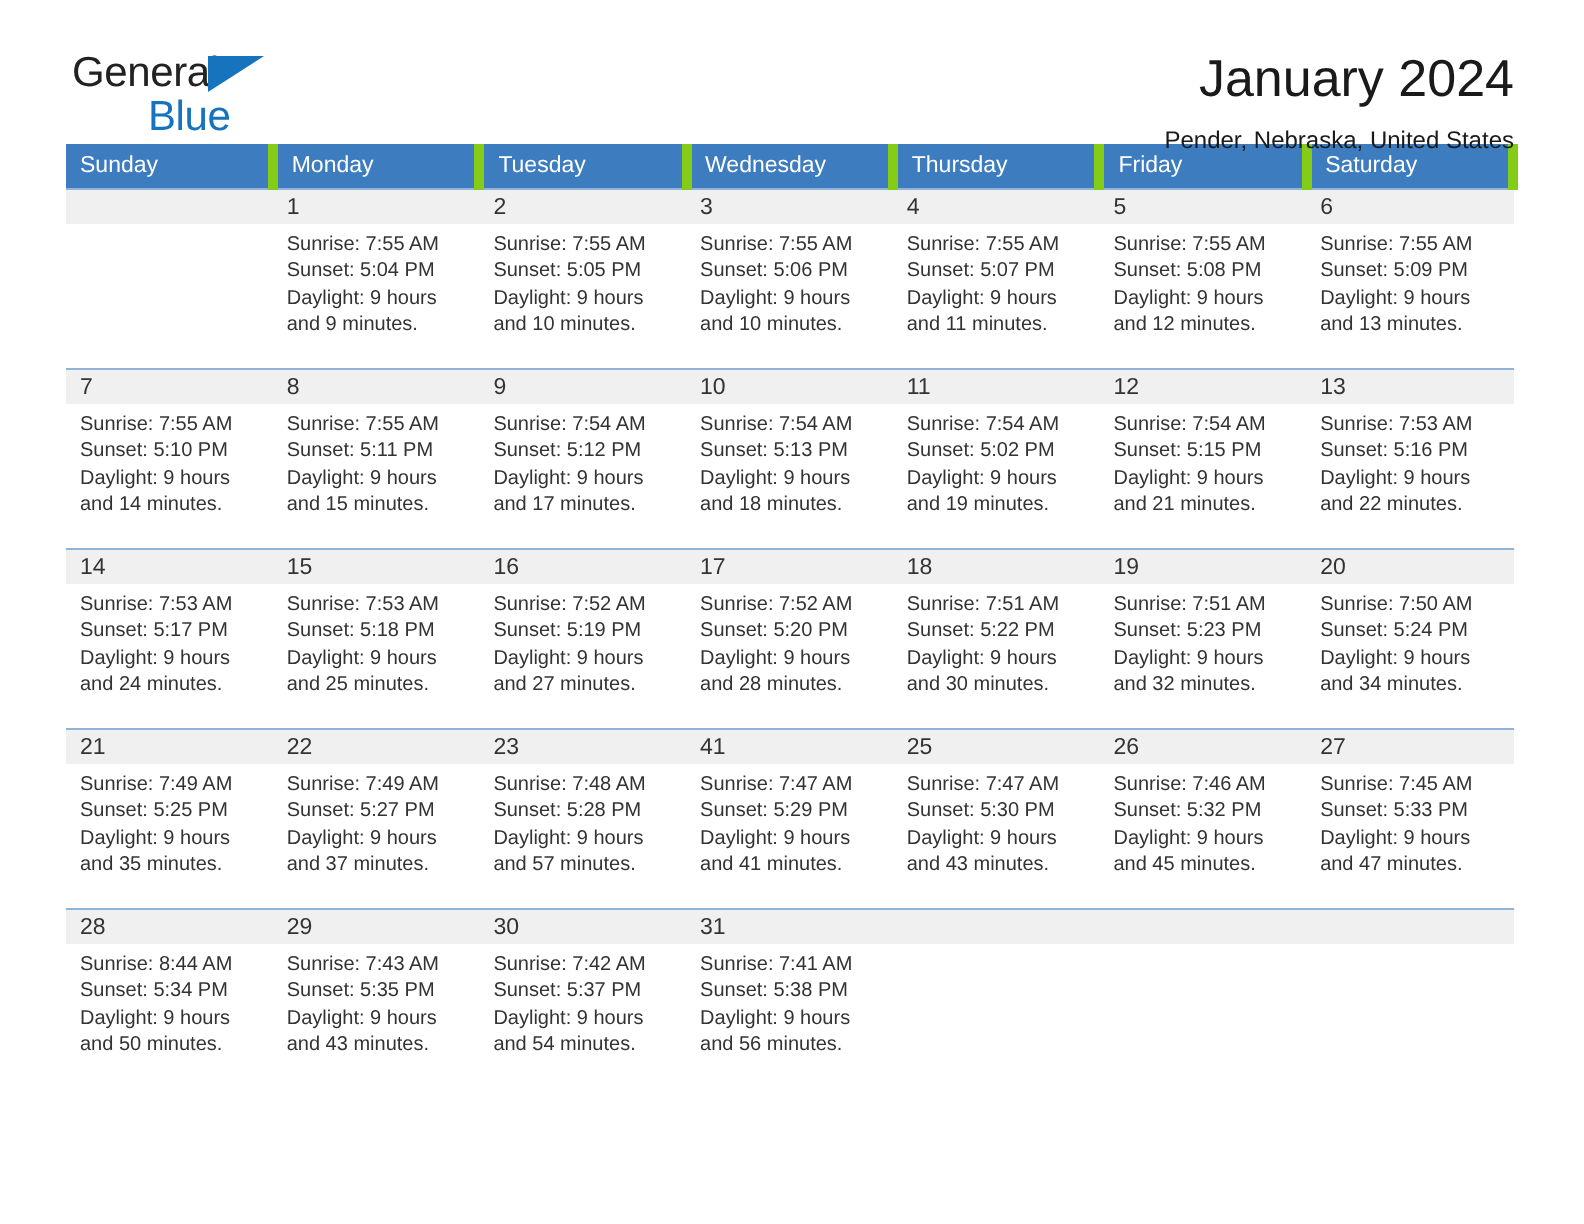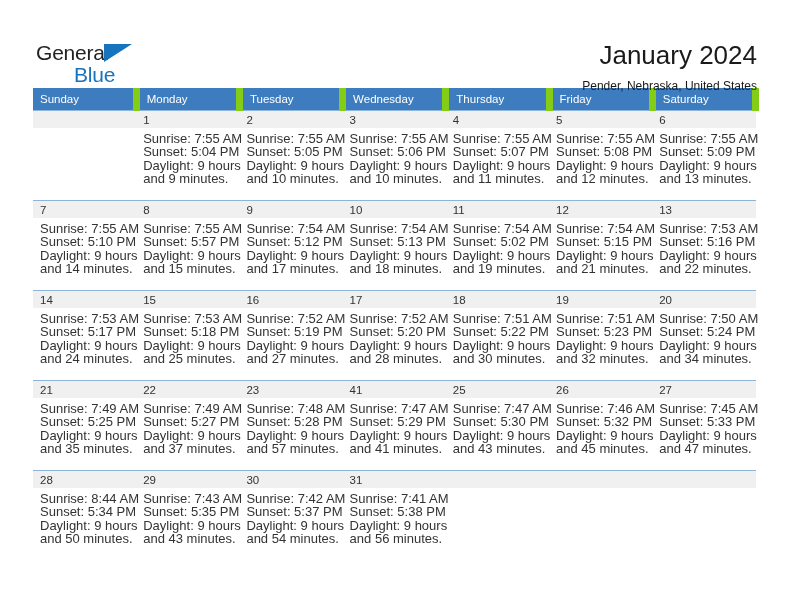--- a/index.html
+++ b/index.html
@@ -5,21 +5,21 @@
   * { box-sizing: border-box; margin: 0; padding: 0; }
   html, body {
     width: 792px; height: 612px;
     background: #ffffff;
     font-family: "Liberation Sans", sans-serif;
     -webkit-font-smoothing: antialiased;
   }
   .page {
     position: relative;
     width: 792px; height: 612px;
-    padding: 16px 33px;
+    padding: 0 33px;
   }
 
   
   .topbar {
     position: relative;
     height: 72px;
     padding-top: 22px;
   }
   .logo {
     position: absolute;
@@ -73,21 +73,21 @@
     table-layout: fixed;
   }
   .calendar th {
     background: #3c7cbf;
     color: #ffffff;
     font-weight: normal;
     font-size: 11.5px;
     text-align: left;
     padding: 5px 0 5px 7px;
     height: 21px;
-    border-right: 7px solid #84cc16;
+    border-right: 5px solid #84cc16;
   }
   .week-row > td {
     vertical-align: top;
     padding: 0;
     border-top: 1px solid #8fb4da;
     height: 89px;
   }
   .cell-inner {
     height: 89px;
     display: block;
@@ -96,21 +96,21 @@
     background: #f0f0f0;
     height: 17px;
     padding: 1px 0 0 7px;
     font-size: 11.5px;
     color: #333333;
     line-height: 16px;
   }
   .cell-blank .date-band { background: #f0f0f0; }
   .cell-body {
     padding: 4px 6px 0 7px;
-    font-size: 13px;
+    font-size: 10px;
     color: #333333;
     line-height: 13.4px;
   }
   .cell-body div { white-space: nowrap; }
 </style>
 </head>
 <body>
 
 <div class="page">
 
@@ -231,21 +231,21 @@
                 <div>Daylight: 9 hours</div>
                 <div>and 14 minutes.</div>
               </div>
             </div>
           </td>
           <td>
             <div class="cell-inner">
               <div class="date-band">8</div>
               <div class="cell-body">
                 <div>Sunrise: 7:55 AM</div>
-                <div>Sunset: 5:57 PM</div>
+                <div>Sunset: 5:11 PM</div>
                 <div>Daylight: 9 hours</div>
                 <div>and 15 minutes.</div>
               </div>
             </div>
           </td>
           <td>
             <div class="cell-inner">
               <div class="date-band">9</div>
               <div class="cell-body">
                 <div>Sunrise: 7:54 AM</div>

